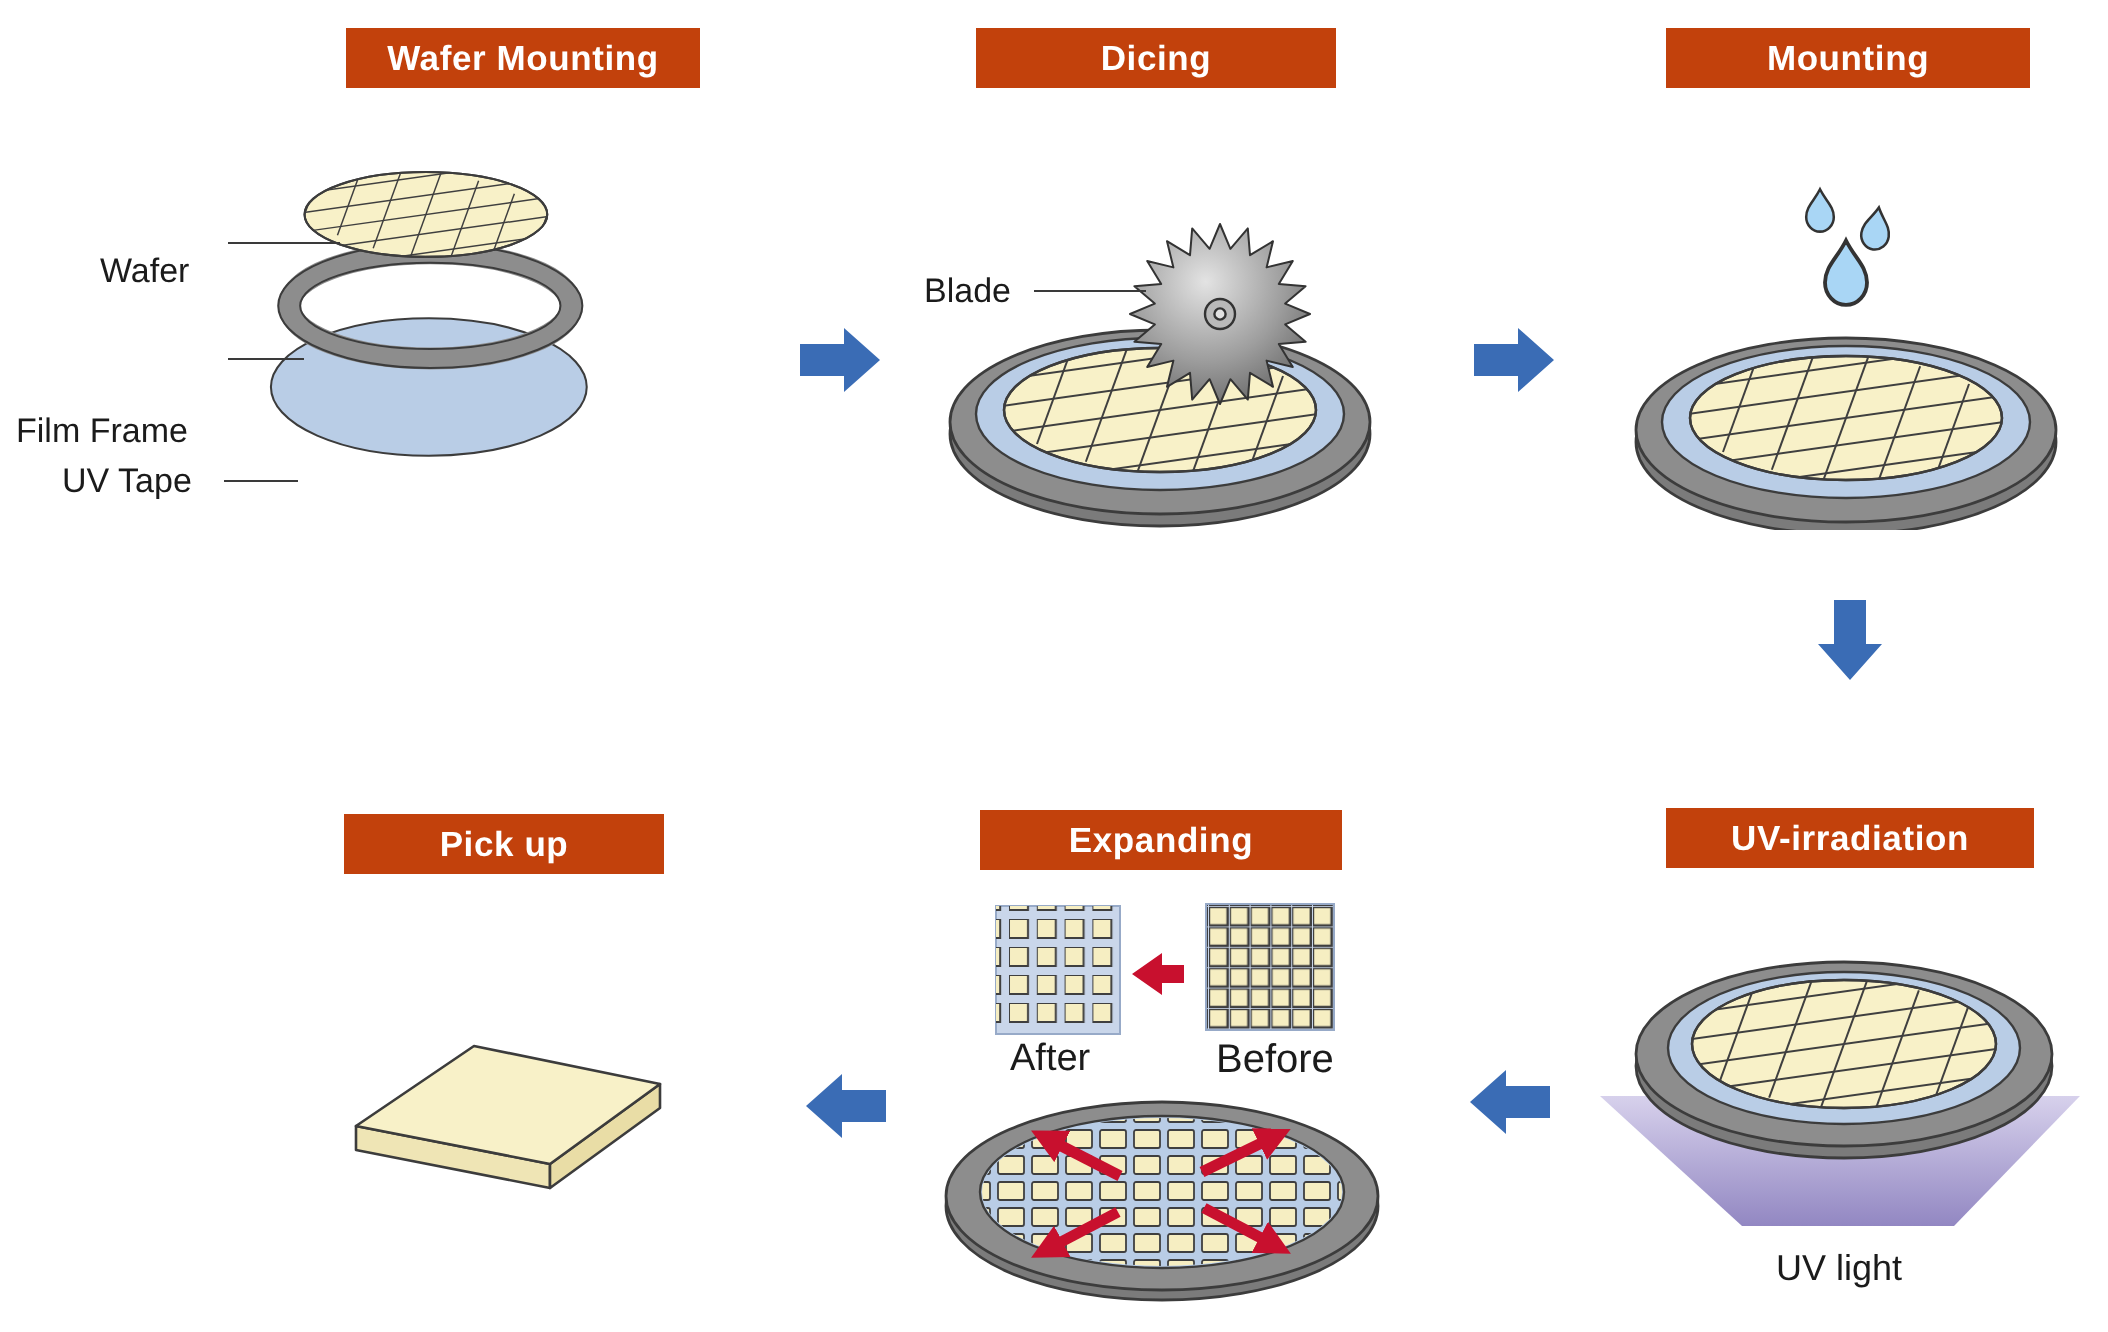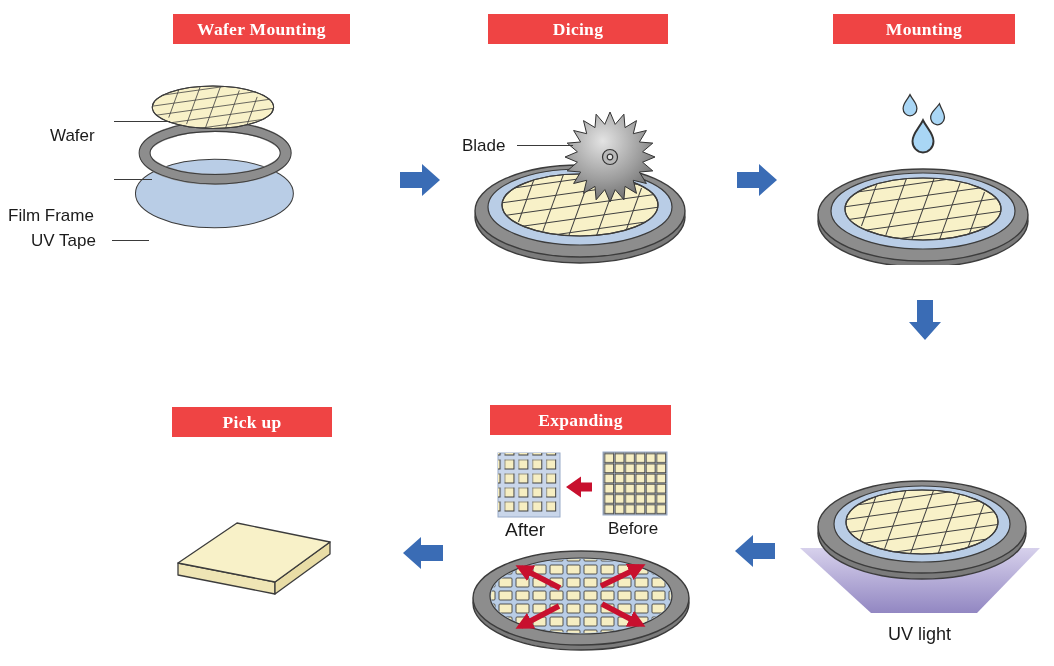--- a/index.html
+++ b/index.html
@@ -1,38 +1,39 @@
 <!DOCTYPE html>
 <html><head>
 <meta charset="utf-8">
 <style>
   html,body { margin:0; padding:0; background:#fff; }
   .canvas {
     position:relative; width:1054px; height:666px; background:#ffffff;
     font-family:"Liberation Sans", sans-serif; overflow:hidden;
   }
   .step-header {
-    position:absolute; height:30px; background:#ef4444; color:#ffffff;
+    position:absolute; height:30px; background:#c2410c; color:#ffffff;
     font-weight:bold; font-size:17.5px; display:flex; align-items:center;
-    justify-content:center; letter-spacing:0.3px;font-family:Liberation Serif, serif;
+    justify-content:center; letter-spacing:0.3px;
   }
   .diagram-label {
     position:absolute; color:#1b1b1b; font-size:17px; white-space:nowrap;
   }
   .lead-line { position:absolute; height:0; border-top:1.3px solid #3a3a3a; }
   .abs { position:absolute; }
 </style>
 </head>
 <body>
 
 <div class="canvas">
 
   <div class="step-header" style="left:173px; top:14px; width:177px;">Wafer Mounting</div>
   <div class="step-header" style="left:488px; top:14px; width:180px;">Dicing</div>
   <div class="step-header" style="left:833px; top:14px; width:182px;">Mounting</div>
+  <div class="step-header" style="left:833px; top:404px; width:184px;">UV-irradiation</div>
   <div class="step-header" style="left:490px; top:405px; width:181px;">Expanding</div>
   <div class="step-header" style="left:172px; top:407px; width:160px;">Pick up</div>
 
   <svg class="abs" style="left:100px; top:78px;" width="280" height="212" viewBox="100 78 380 290">
     <defs>
       <clipPath id="cw1">
           <ellipse cx="253" cy="118" rx="83" ry="29"></ellipse>
         </clipPath>
     </defs>
 
@@ -257,21 +258,21 @@
       <g stroke="#c8102e" stroke-width="5.5">
         <line x1="560" y1="588" x2="521" y2="568" marker-end="url(#redHead)"></line>
         <line x1="601" y1="586" x2="640" y2="567" marker-end="url(#redHead)"></line>
         <line x1="559" y1="606" x2="521" y2="626" marker-end="url(#redHead)"></line>
         <line x1="602" y1="604" x2="640" y2="624" marker-end="url(#redHead)"></line>
       </g>
     </g>
   </svg>
 
   <div class="diagram-label" style="left:505px; top:519px; font-size:19px;">After</div>
-  <div class="diagram-label" style="left:608px; top:519px; font-size:17px;">Before</div>
+  <div class="diagram-label" style="left:608px; top:519px; font-size:20px;">Before</div>
 
   <svg class="abs" style="left:403px; top:535px;" width="40" height="36" viewBox="0 0 40 36">
     <polygon points="40,10 18,10 18,2 0,18 18,34 18,26 40,26" fill="#3a6cb5"></polygon>
   </svg>
 
   <svg class="abs" style="left:165px; top:510px;" width="180" height="95" viewBox="165 510 180 95">
     <g stroke="#3c3c3c" stroke-width="1.3" stroke-linejoin="round">
       <polygon points="178,563 275,582 275,594 178,575" fill="#efe5b5"></polygon>
       <polygon points="275,582 330,542 330,554 275,594" fill="#e9dda6"></polygon>
       <polygon points="237,523 330,542 275,582 178,563" fill="#f8f1c8"></polygon>

